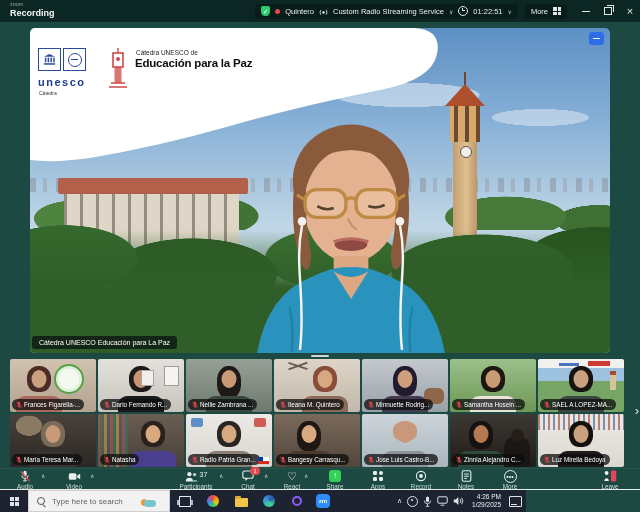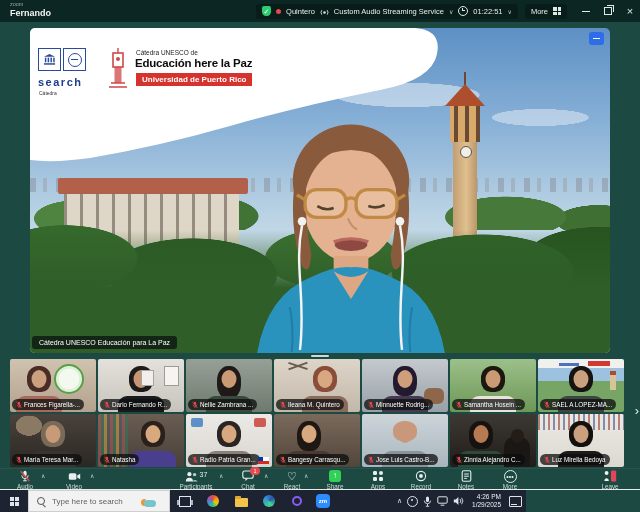--- a/index.html
+++ b/index.html
@@ -179,32 +179,32 @@
   .clockblk{text-align:right;font-size:6.5px;line-height:8px;color:#eef1f5;margin-left:3px;}
   .action{width:11px;height:9px;border:1px solid #dfe3ea;border-radius:1px;position:relative;margin-left:3px;}
   .action::after{content:"";position:absolute;left:1px;bottom:1px;width:6px;height:1px;background:#dfe3ea;}
 </style>
 </head>
 <body>
 
 <div class="titlebar">
   <div class="appname">
     <span class="l1">zoom</span>
-    <span class="l2">Fernando</span>
+    <span class="l2">Recording</span>
   </div>
   <div class="tb-right">
     <div class="status-pill">
       <span class="shield">✓</span>
       <span class="recdot"></span>
       <span>Quintero</span>
       <svg class="mini-ic" width="9" height="9" viewBox="0 0 10 10">
         <circle cx="5" cy="6" r="1.4" fill="#dfe8e5"></circle>
         <path d="M2,8.5 A4.3,4.3 0 0 1 2,3.5 M8,3.5 A4.3,4.3 0 0 1 8,8.5" stroke="#dfe8e5" stroke-width="1" fill="none"></path>
       </svg>
-      <span>Custom Audio Streaming Service</span>
+      <span>Custom Radio Streaming Service</span>
       <span class="chev">∨</span>
       <span class="clock-ic"></span>
       <span>01:22:51</span>
       <span class="chev">∨</span>
     </div>
     <div class="view-pill">
       <span>More</span>
       <span class="grid-ic">
           <i></i>
           <i></i>
@@ -286,32 +286,31 @@
             <rect x="5" y="5" width="1.6" height="5" fill="#2a4b9b"></rect>
             <rect x="8" y="5" width="1.6" height="5" fill="#2a4b9b"></rect>
             <rect x="11" y="5" width="1.6" height="5" fill="#2a4b9b"></rect>
             <rect x="1" y="11" width="12" height="1.6" fill="#2a4b9b"></rect>
           </svg>
         </span>
         <span class="b2">
             <span class="uglobe"></span>
           </span>
       </div>
-      <div class="uword">search</div>
+      <div class="uword">unesco</div>
       <div class="usub">Cátedra</div>
       <svg class="tower-illu" viewBox="0 0 24 44">
         <path d="M12,1 L12,6" stroke="#d04848" stroke-width="1.4"></path>
         <rect x="7" y="6" width="10" height="14" fill="none" stroke="#d04848" stroke-width="1.6"></rect>
         <rect x="8.5" y="20" width="7" height="16" fill="#d04848" opacity="0.75"></rect>
         <path d="M3,40 H21 M5,36 H19" stroke="#d04848" stroke-width="1.6"></path>
         <circle cx="12" cy="12" r="2" fill="#d04848"></circle>
       </svg>
       <div class="btxt1">Cátedra UNESCO de</div>
-      <div class="btxt2">Educación here la Paz</div>
-      <div class="btxt3">Universidad de Puerto Rico</div>
+      <div class="btxt2">Educación para la Paz</div>
     </div>
 
     <div class="minvid">
         <i></i>
       </div>
     <div class="nametag-main">Cátedra UNESCO Educación para La Paz</div>
   </div>
   <div class="strip-handle"></div>
 </div>
 

